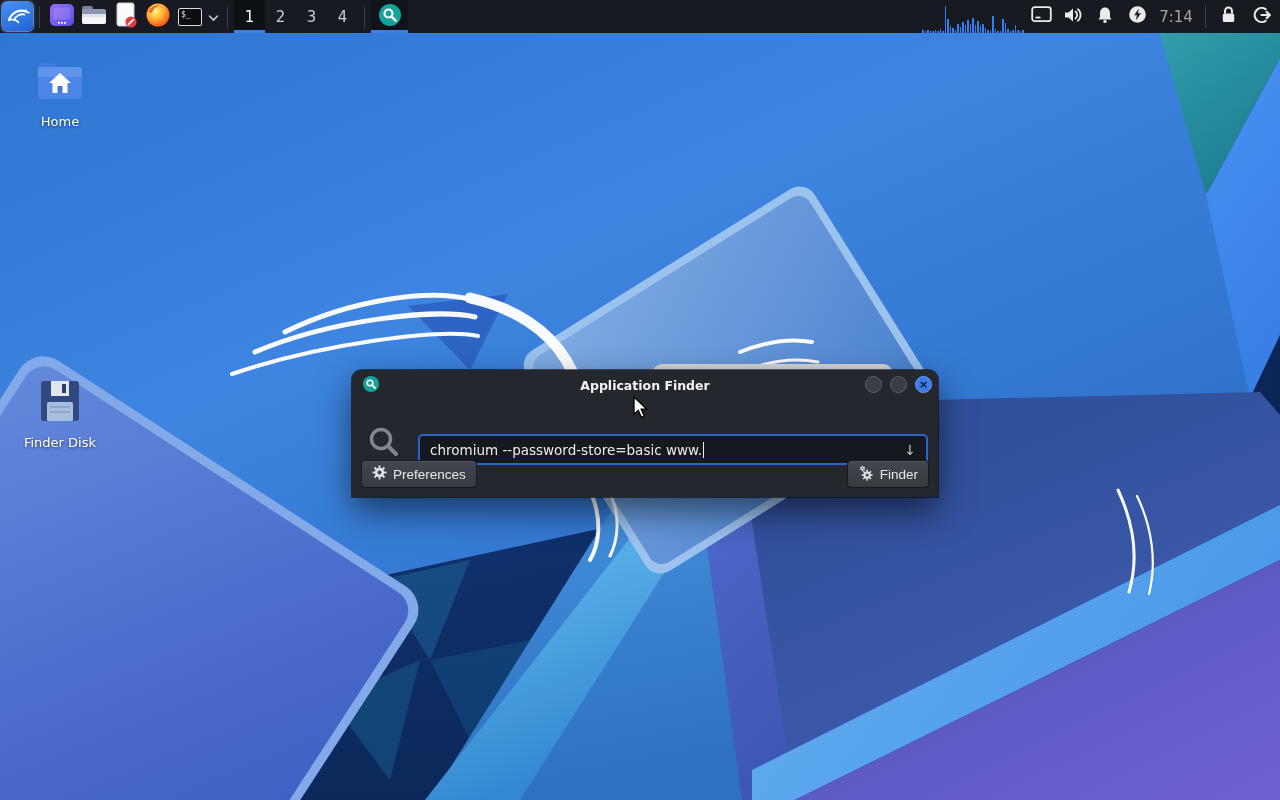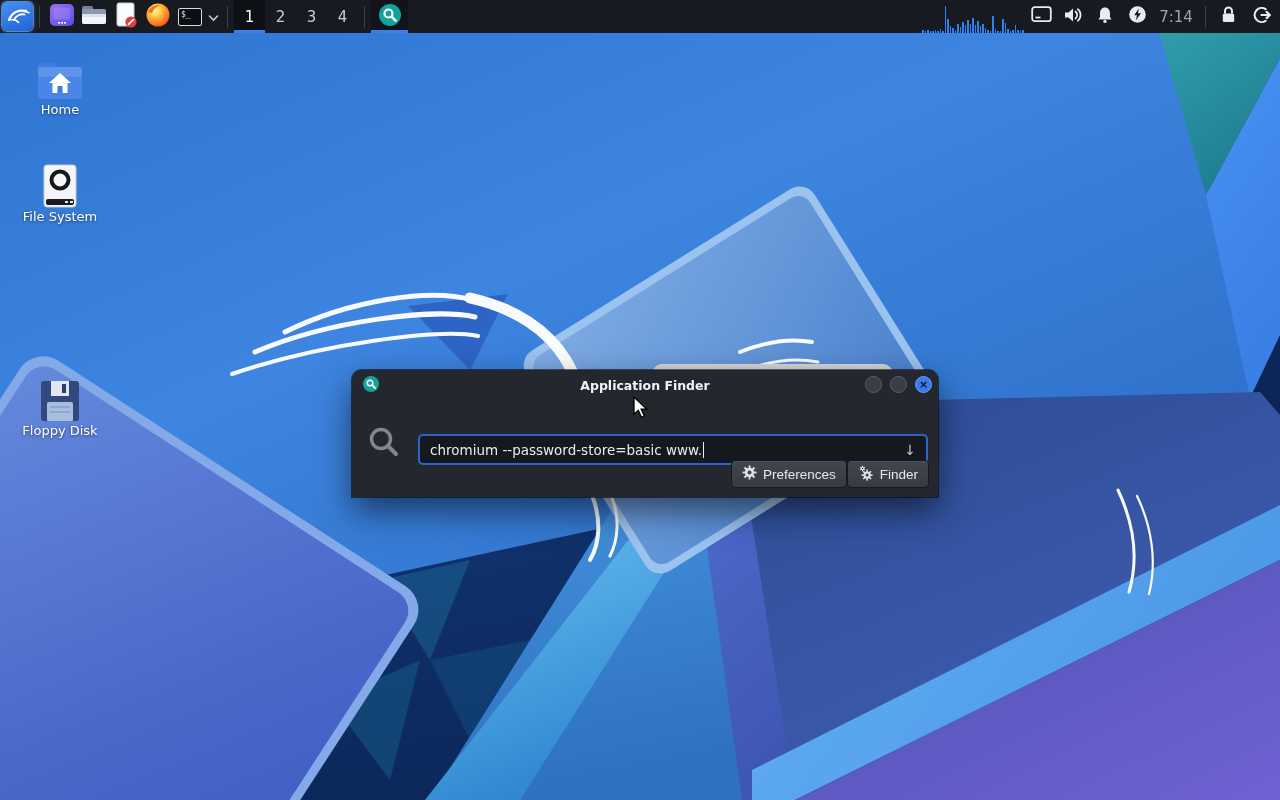--- a/index.html
+++ b/index.html
@@ -7,21 +7,21 @@
   body { font-family:"DejaVu Sans", sans-serif; }
   #screen { position:relative; width:1280px; height:800px; overflow:hidden; background:#0c2a5c; }
 
   
   #wallpaper { position:absolute; inset:0; z-index:0; }
   #wallpaper svg { display:block; }
 
   
   .desk-item { position:absolute; left:12px; width:96px; text-align:center; z-index:2; cursor:default; }
   .desk-item .ic { height:50px; display:flex; align-items:flex-end; justify-content:center; }
-  .desk-item .lbl { margin-top:0; font-size:13px; color:#ffffff; text-shadow:0 1px 3px rgba(0,0,0,.55); }
+  .desk-item .lbl { margin-top:12px; font-size:13px; color:#ffffff; text-shadow:0 1px 3px rgba(0,0,0,.55); }
 
   
   #panel { position:absolute; top:0; left:0; width:1280px; height:33px; background:#171a20;
            display:flex; align-items:center; z-index:10; }
   .p-sep { width:1px; height:22px; background:#3c424c; margin:0 6px; flex:none; }
   .p-btn { height:31px; display:flex; align-items:center; justify-content:center; flex:none; }
   #kali-btn { width:31px; height:29px; margin-left:2px; border-radius:5px;
               background:linear-gradient(160deg,#4490f4,#2263d6); box-shadow:0 0 0 1px rgba(150,195,255,.55), 0 0 6px rgba(80,150,255,.6); }
   .launcher { width:32px; }
   .term-box { width:24px; height:18px; background:#0d0e11; border:1.5px solid #d7dade; border-radius:2px;
@@ -49,21 +49,21 @@
   .tb-circle { width:17px; height:17px; border-radius:50%; display:flex; align-items:center; justify-content:center; }
   .tb-plain { background:#383d46; border:1px solid #595f69; }
   .tb-close { background:#3b7bee; border:1px solid #6b9cf4; color:#101419; font-size:11px; font-weight:bold; line-height:1; }
   #search-row { position:absolute; left:0; top:56px; width:100%; display:flex; align-items:center; }
   #big-mag { margin-left:16px; }
   #search-field { position:absolute; left:66px; top:8px; width:510px; height:31px; background:#15181e;
                   border:2px solid #2a65cb; border-radius:5px; display:flex; align-items:center; padding:0 10px; }
   #search-text { color:#e9ebee; font-size:13.5px; white-space:pre; }
   #caret { width:1px; height:16px; background:#eef1f4; margin-left:1px; }
   #dd-arrow { margin-left:auto; color:#c3c7cd; font-size:14px; }
-  #btn-row { position:absolute; left:0; bottom:9px; width:100%; padding:0 9px; display:flex; justify-content:flex-end; }
+  #btn-row { position:absolute; left:0; bottom:9px; width:100%; padding:0 9px; display:flex; justify-content:space-between; }
   .dlg-btn { height:28px; background:linear-gradient(#42474f,#363b42); border:1px solid #17191d; border-radius:4px;
              color:#e6e8eb; font-size:13.5px; display:flex; align-items:center; gap:6px; padding:0 10px; box-shadow:inset 0 1px 0 rgba(255,255,255,.06); }
 
   #cursor { position:absolute; left:633px; top:396px; z-index:9; }
 </style>
 </head>
 <body>
 
 <div id="screen">
 
@@ -190,46 +190,34 @@
         <rect x="2" y="7" width="44" height="32" rx="4" fill="#4a86e8"></rect>
         <rect x="2" y="7" width="44" height="10" fill="rgba(255,255,255,0.12)"></rect>
         <polygon points="24,13 13,23 35,23" fill="#ffffff"></polygon>
         <rect x="16.5" y="22" width="15" height="11" fill="#ffffff"></rect>
         <rect x="21.5" y="26" width="5" height="7" fill="#3f7ce0"></rect>
       </svg>
     </div>
     <div class="lbl">Home</div>
   </div>
 
-  <div class="desk-item" style="top:159px">
-    <div class="ic">
-      <svg width="40" height="46" viewBox="0 0 40 46">
-        <rect x="4" y="2" width="32" height="42" rx="3" fill="#f5f6f8" stroke="#c9cdd4" stroke-width="1"></rect>
-        <circle cx="20" cy="17" r="8.5" fill="none" stroke="#17181c" stroke-width="4"></circle>
-        <rect x="6" y="36" width="28" height="6" rx="2" fill="#191b1f"></rect>
-        <rect x="25" y="38" width="3" height="2" fill="#e8e8e8"></rect>
-        <rect x="30" y="38" width="3" height="2" fill="#e8e8e8"></rect>
-      </svg>
-    </div>
-    <div class="lbl">File System</div>
-  </div>
 
 
   <div class="desk-item" style="top:373px">
     <div class="ic">
       <svg width="42" height="44" viewBox="0 0 42 44">
         <rect x="2" y="2" width="38" height="40" rx="3" fill="#31497e"></rect>
         <rect x="12" y="2" width="18" height="15" fill="#e2e7ef"></rect>
         <rect x="23" y="5" width="4" height="9" fill="#2a3f70"></rect>
         <rect x="8" y="23" width="26" height="19" rx="1.5" fill="#a9bedf"></rect>
         <rect x="11" y="27" width="20" height="2" fill="#8fa7cd"></rect>
         <rect x="11" y="32" width="20" height="2" fill="#8fa7cd"></rect>
       </svg>
     </div>
-    <div class="lbl">Floppy Disk</div>
+    <div class="lbl">Finder Disk</div>
   </div>
 
   <div id="behind-win"></div>
 
   <div id="finder-win">
     <div id="titlebar">
       <span id="title-icon">
         <svg width="16" height="16" viewBox="0 0 16 16">
           <circle cx="8" cy="8" r="8" fill="#14a39b"></circle>
           <circle cx="7" cy="7" r="2.8" fill="none" stroke="#ffffff" stroke-width="1.6"></circle>

